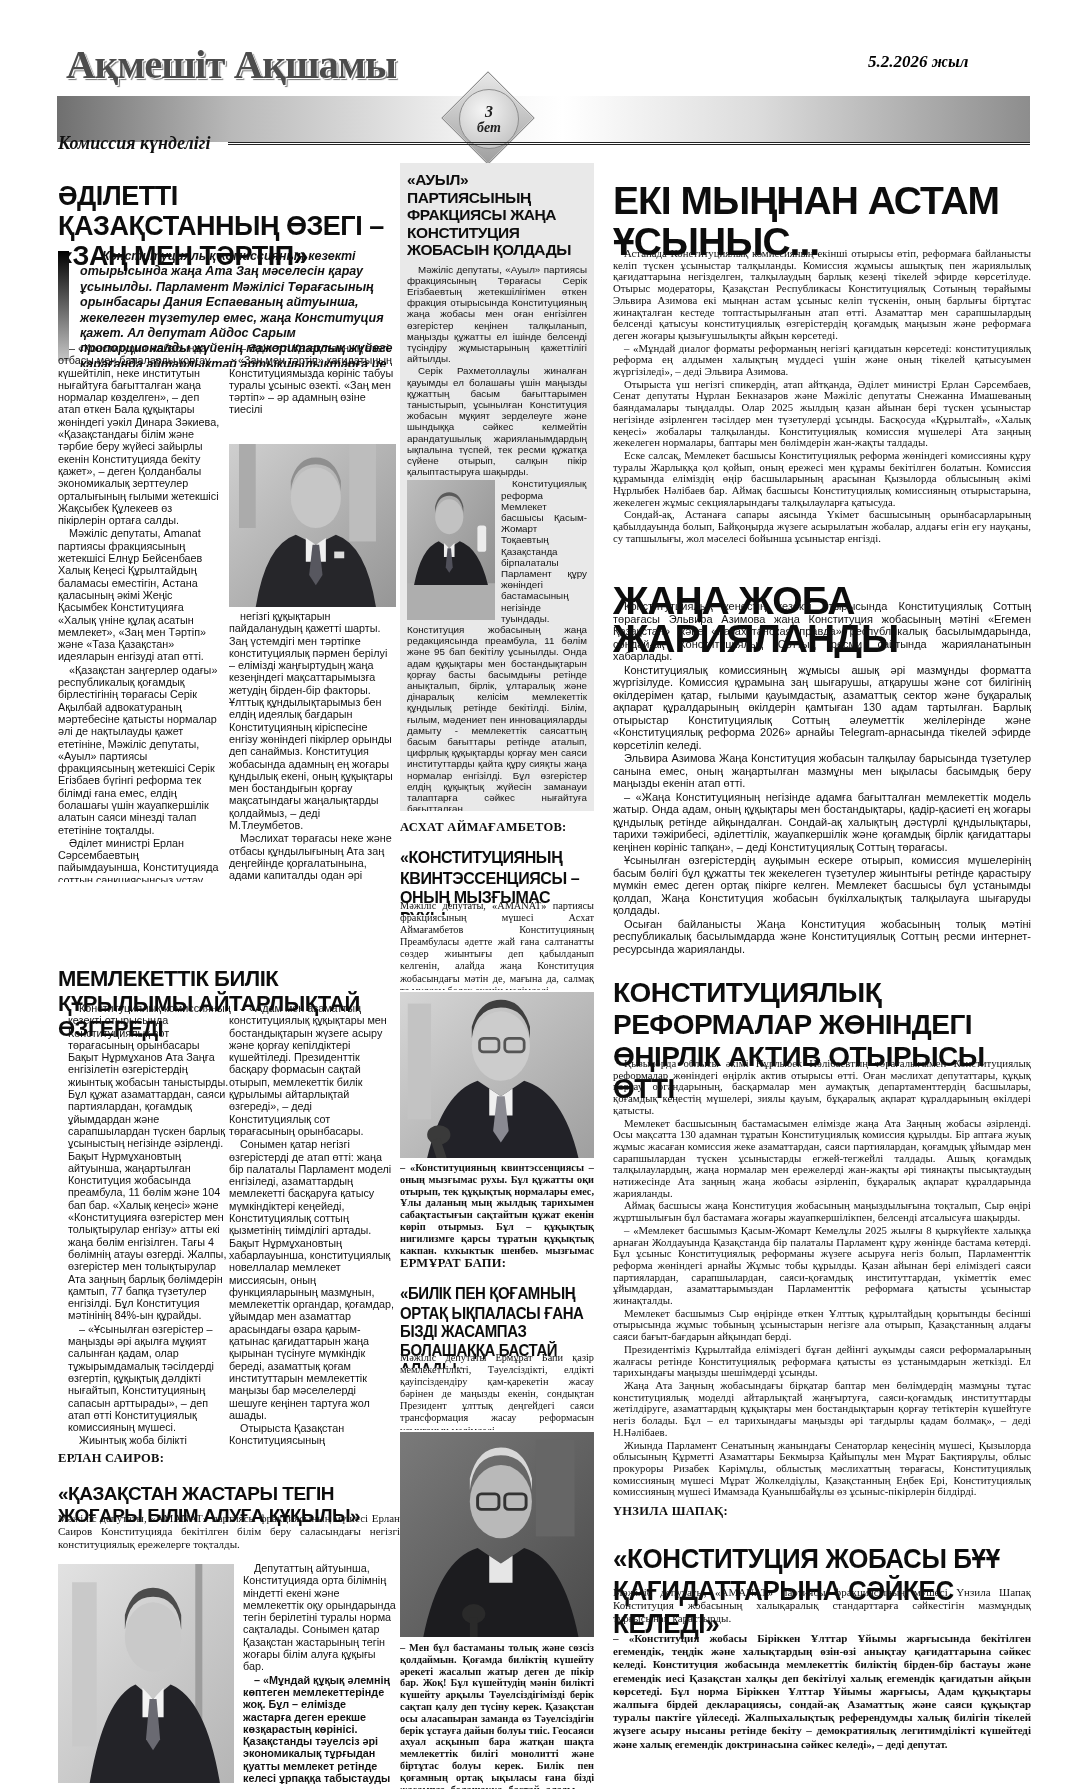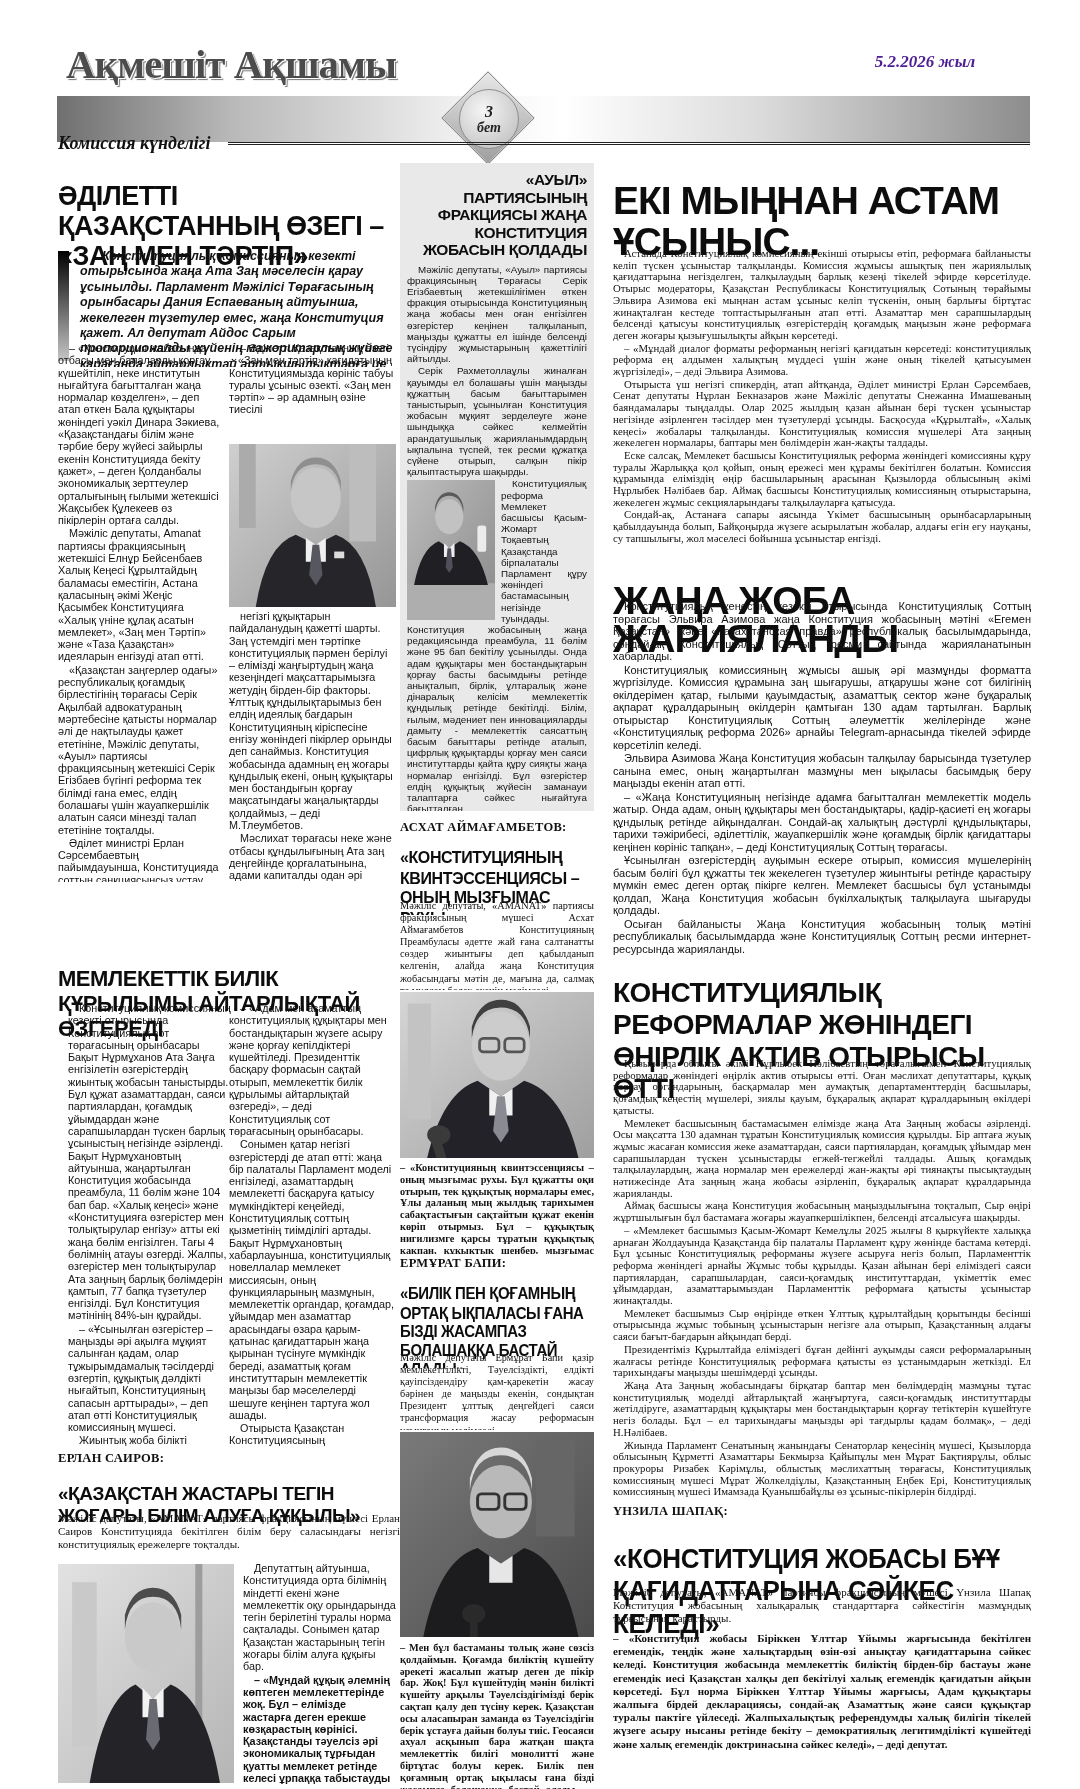--- a/index.html
+++ b/index.html
@@ -6,22 +6,22 @@
   .page{position:relative;width:1080px;height:1789px;margin:0 auto;background:#ffffff;
         font-family:"Liberation Sans",sans-serif;color:#121212;overflow:hidden;}
   .abs{position:absolute;overflow:hidden;}
   p{margin:0 0 1px 0;text-indent:11px;}
   
   .masthead-bar{left:57px;top:96px;width:973px;height:46px;
     background:linear-gradient(90deg,#6f6f6f 0%,#b9b9b9 18%,#f2f2f2 42%,#ffffff 52%,#dcdcdc 72%,#8d8d8d 100%);}
   .logo{left:66px;top:40px;width:520px;height:66px;font-family:"Liberation Serif",serif;
     font-weight:bold;font-size:41px;letter-spacing:-1px;color:#4c4c4c;
     text-shadow:1px 1px 0 #ffffff,2px 2px 1px #777;}
-  .issue-date{left:820px;top:52px;width:210px;text-align:center;font-family:"Liberation Serif",serif;
-    font-style:italic;font-weight:bold;font-size:17px;color:#4c1d95;}
+  .issue-date{left:868px;top:52px;width:210px;text-align:left;font-family:"Liberation Serif",serif;
+    font-style:italic;font-weight:bold;font-size:17px;color:#000000;}
   .badge{left:445px;top:70px;width:86px;height:104px;overflow:visible;}
   .badge-diamond{position:absolute;left:11px;top:16px;width:64px;height:64px;transform:rotate(45deg);
     background:linear-gradient(135deg,#e8e8e8,#9e9e9e);box-shadow:0 0 0 1px #8a8a8a;}
   .badge-diamond2{position:absolute;left:19px;top:2px;width:48px;height:92px;transform:rotate(0deg);
     background:linear-gradient(180deg,#cfcfcf,#a8a8a8);clip-path:polygon(50% 0,100% 50%,50% 100%,0 50%);}
   .badge-circle{position:absolute;left:14px;top:19px;width:58px;height:58px;border-radius:50%;
     background:radial-gradient(circle at 40% 35%,#f5f5f5,#b9b9b9);border:1px solid #8e8e8e;
     display:flex;flex-direction:column;align-items:center;justify-content:center;
     font-family:"Liberation Serif",serif;font-style:italic;font-weight:bold;color:#222;}
   .badge-num{font-size:16px;line-height:16px;}
@@ -30,21 +30,21 @@
     font-style:italic;font-weight:bold;font-size:18px;color:#111;}
   .section-rule{left:228px;top:142px;width:802px;height:0;border-top:3px double #222;}
   
   .hl{font-weight:bold;color:#0d0d0d;letter-spacing:-0.5px;}
   .hl-main{left:58px;top:163px;width:342px;font-size:27px;line-height:30px;}
   .hl-mem{left:58px;top:948px;width:342px;font-size:22px;line-height:25px;}
   .hl-eki{left:613px;top:160px;width:418px;font-size:39px;line-height:41px;letter-spacing:-1px;margin-top:20px;}
   .hl-zh{left:613px;top:556px;width:418px;font-size:39px;line-height:38px;letter-spacing:-1px;}
   .hl-reg{left:613px;top:958px;width:418px;font-size:28px;line-height:32px;}
   .hl-sair{left:58px;top:1467px;width:342px;font-size:19px;line-height:22px;}
-  .hl-aul{text-align:right;font-weight:bold;font-size:15.5px;line-height:17.5px;letter-spacing:-0.4px;margin:2px 0 5px 0;}
+  .hl-aul{text-align:left;font-weight:bold;font-size:15.5px;line-height:17.5px;letter-spacing:-0.4px;margin:2px 0 5px 0;}
   .hl-q{font-size:16px;line-height:18.5px;letter-spacing:-0.4px;transform:scaleY(1.08);transform-origin:left top;}
   .hl-aim{left:400px;top:835px;width:194px;height:62px;}
   .hl-bapi{left:400px;top:1272px;width:194px;height:78px;font-size:15px;line-height:17.5px;}
   .hl-shap{left:613px;top:1520px;width:418px;font-size:26px;line-height:30px;}
   .kicker{font-family:"Liberation Serif",serif;font-weight:bold;font-size:12.5px;color:#111;letter-spacing:.3px;}
   .k-aim{left:400px;top:820px;width:194px;}
   .k-bapi{left:400px;top:1256px;width:194px;}
   .k-sair{left:58px;top:1451px;width:342px;}
   .k-shap{left:613px;top:1504px;width:418px;}
   

